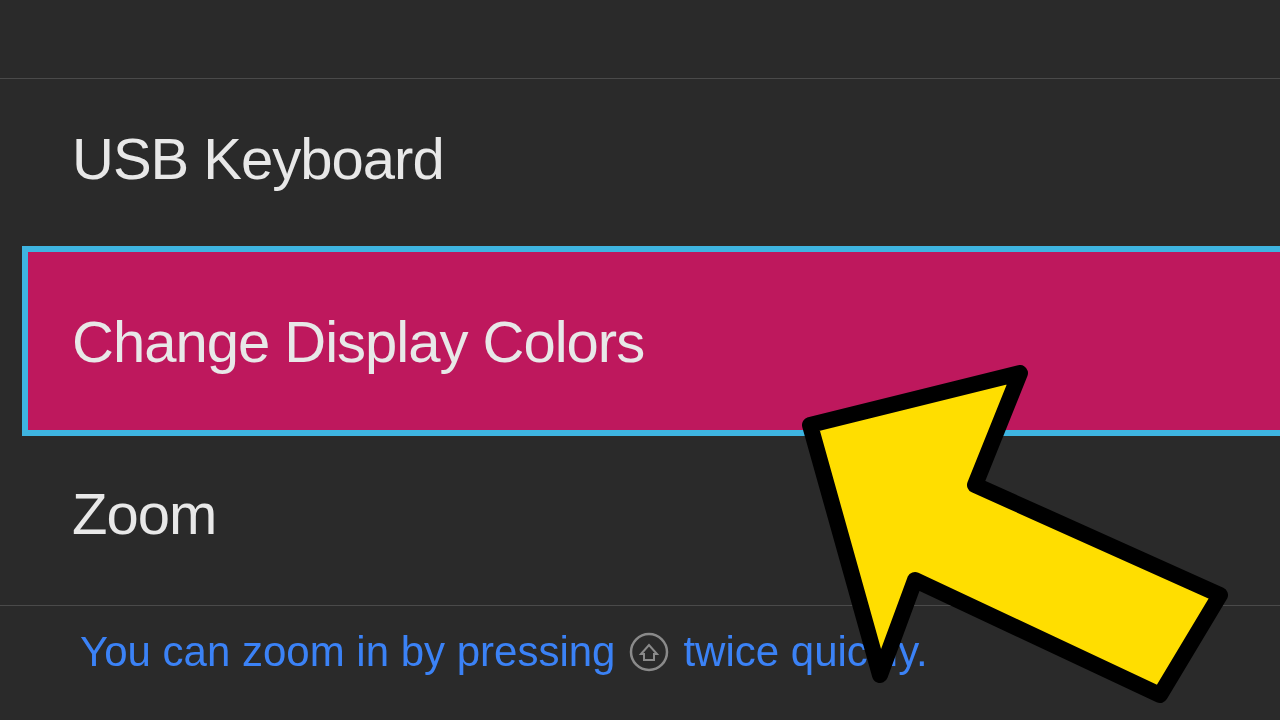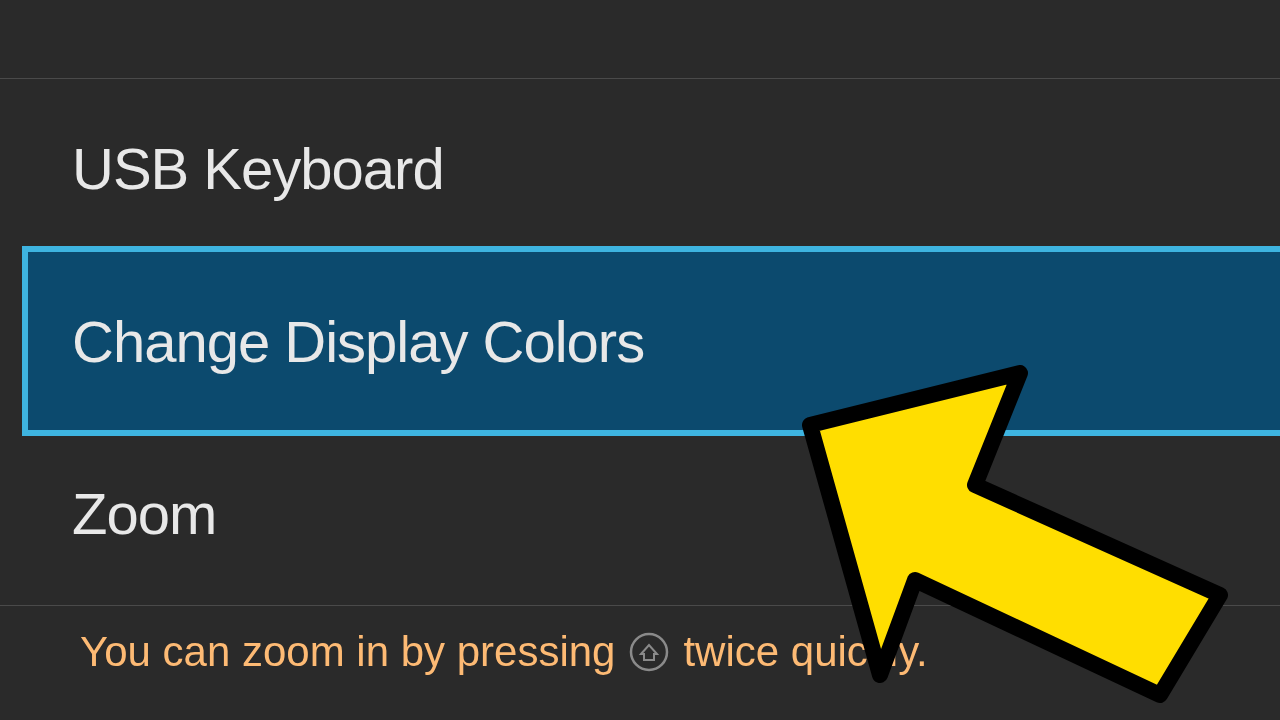--- a/index.html
+++ b/index.html
@@ -25,30 +25,30 @@
     }
     .menu-item {
       position: absolute;
       left: 72px;
       color: #e8e8e8;
       font-size: 58px;
       font-weight: 300;
       letter-spacing: -1px;
     }
     .menu-item-usb {
-      top: 135px;
+      top: 125px;
       text-align: right;
     }
     .menu-item-selected {
       position: absolute;
       top: 246px;
       left: 22px;
       right: 0;
       height: 190px;
-      background: #0c4a6e;
+      background: #be185d;
       border: 6px solid #3eb4e0;
       border-right: none;
       display: flex;
       align-items: center;
       padding-left: 44px;
     }
     .menu-item-selected-text {
       color: #e8e8e8;
       font-size: 58px;
       font-weight: 300;
@@ -63,21 +63,21 @@
       top: 605px;
       left: 0;
       right: 0;
       height: 1px;
       background: #4a4a4a;
     }
     .hint-text {
       position: absolute;
       top: 628px;
       left: 80px;
-      color: #fdba74;
+      color: #3b82f6;
       font-size: 42px;
       font-weight: 300;
       display: flex;
       align-items: center;
       gap: 10px;
     }
     .home-icon {
       display: inline-flex;
       align-items: center;
       justify-content: center;

